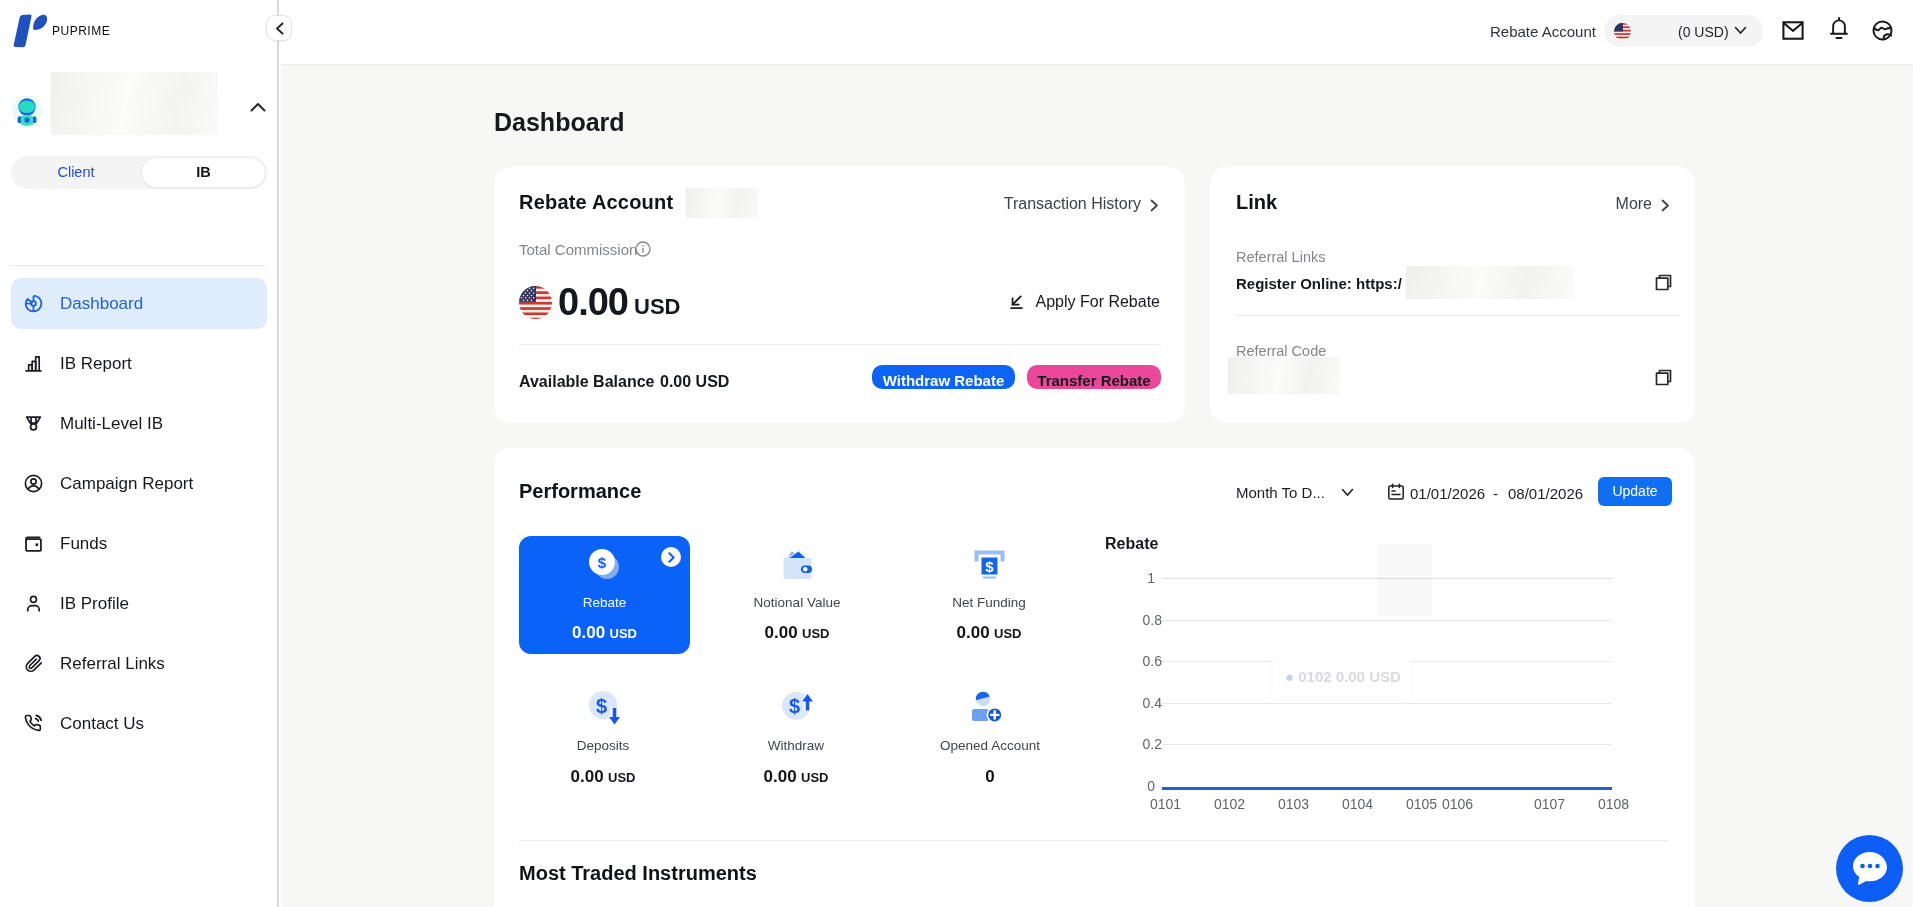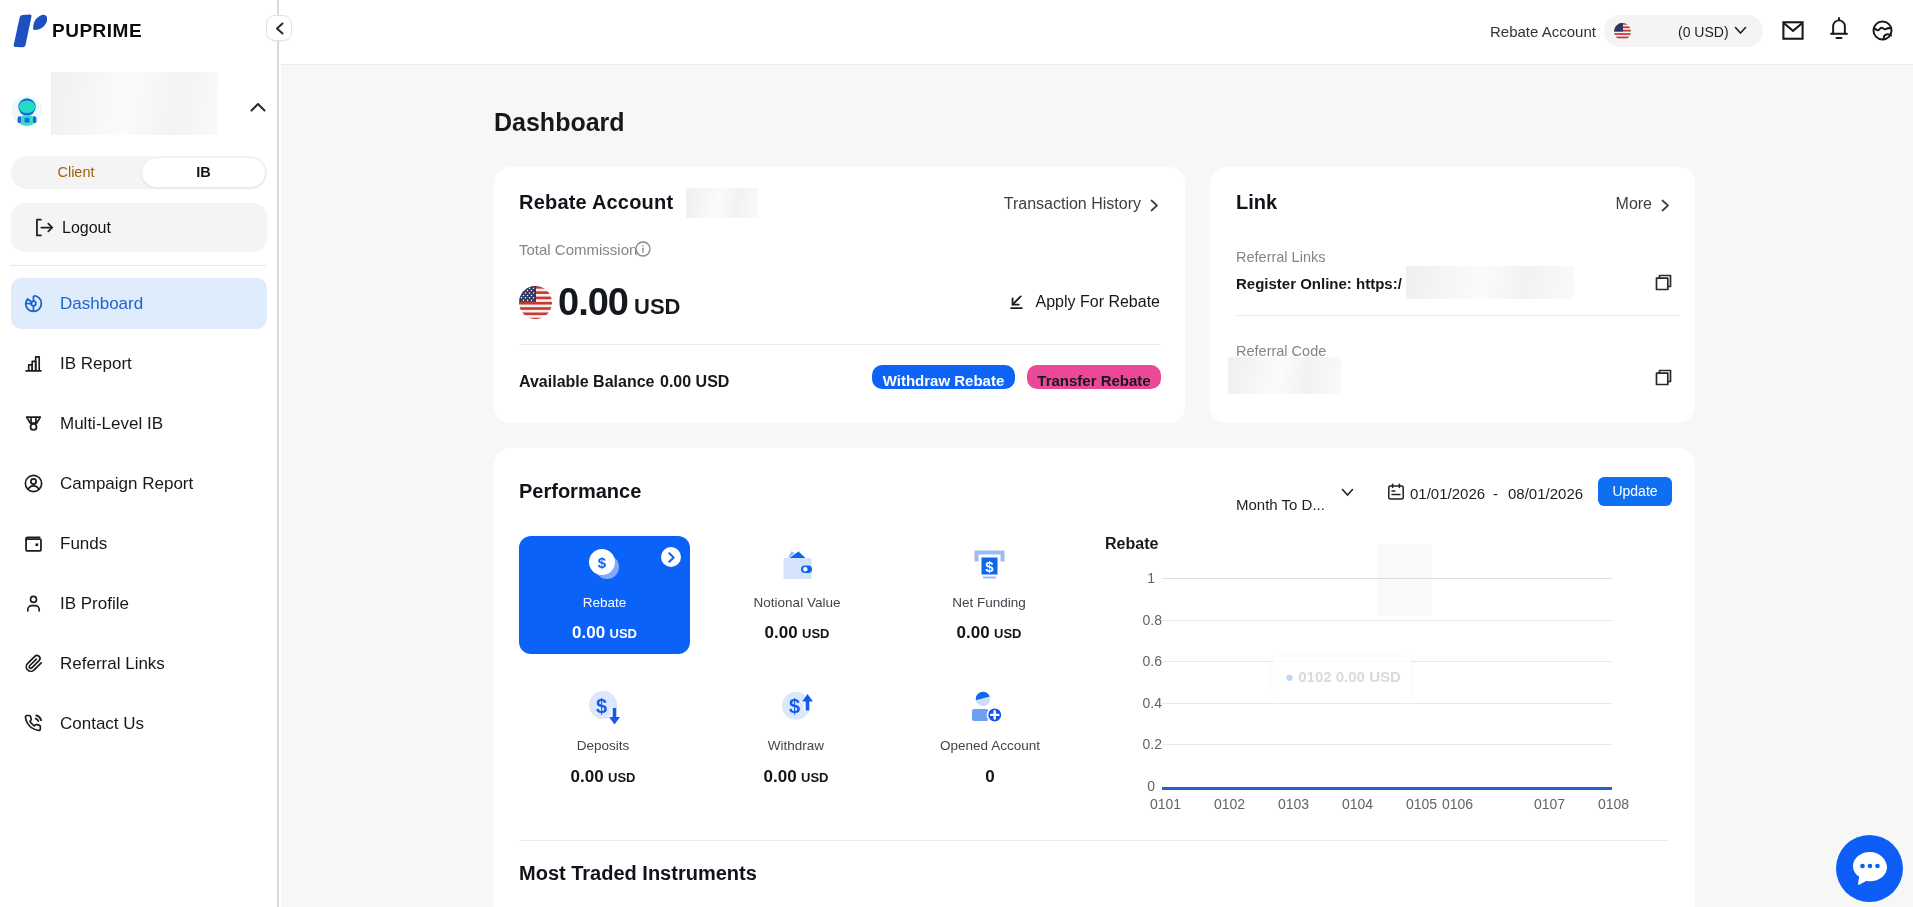--- a/index.html
+++ b/index.html
@@ -6,26 +6,26 @@
 html,body { width:1913px; height:907px; overflow:hidden; font-family:"Liberation Sans",sans-serif; background:#fff; color:#14181f; }
 .sidebar { position:absolute; left:0; top:0; width:279px; height:907px; background:#fff; border-right:2px solid #d8d8d8; z-index:5; }
 .collapse-btn { position:absolute; left:266px; top:15px; width:26px; height:26px; background:#fff; border:1px solid #e2e2e2; border-radius:9px; z-index:6; display:flex; align-items:center; justify-content:center; box-shadow:0 1px 2px rgba(0,0,0,.04); }
 .topbar { position:absolute; left:281px; top:0; width:1632px; height:64px; background:#fff; }
 .main { position:absolute; left:281px; top:64px; width:1632px; height:843px; background:#f7f7f6; overflow:hidden; }
 .main::before { content:""; position:absolute; left:0; top:0; width:100%; height:1px; background:#ececec; }
 .card { position:absolute; background:#fff; border-radius:16px; }
 .h1 { position:absolute; left:213px; top:44px; font-size:25px; font-weight:bold; color:#15181d; }
 
 .logo { position:absolute; left:13px; top:13px; display:flex; align-items:center; gap:5px; }
-.logo-text { font-size:19px; font-weight:bold; letter-spacing:0.5px; color:#0d0d0d; }
+.logo-text { font-size:12px; font-weight:normal; letter-spacing:0.5px; color:#0d0d0d; }
 .avatar { position:absolute; left:12px; top:96px; width:30px; height:30px; border-radius:50%; background:#dcf6f4; overflow:hidden; }
 .nameblur { position:absolute; left:51px; top:72px; width:167px; height:63px; background:linear-gradient(100deg,#f0f0ef,#fbfbfa 45%,#f3f3f2 75%,#fafaf9); }
 .chev-up { position:absolute; left:250px; top:102px; }
 .toggle { position:absolute; left:11px; top:156px; width:256px; height:33px; background:#f4f4f4; border-radius:17px; }
-.toggle .client { position:absolute; left:0; top:0; width:130px; height:33px; line-height:33px; text-align:center; color:#a16207; font-size:14.5px; }
+.toggle .client { position:absolute; left:0; top:0; width:130px; height:33px; line-height:33px; text-align:center; color:#1d4ed8; font-size:14.5px; }
 .toggle .ib { position:absolute; right:1px; top:1px; width:125px; height:31px; background:#fff; border:1px solid #ededed; border-radius:16px; line-height:29px; text-align:center; font-size:14.5px; font-weight:bold; color:#101215; box-shadow:0 1px 2px rgba(0,0,0,.05); }
 .logout { position:absolute; left:11px; top:203px; width:256px; height:49px; background:#f4f4f4; border-radius:14px; display:flex; align-items:center; padding-left:22px; gap:8px; font-size:16px; color:#131518; }
 .sep { position:absolute; left:10px; top:265px; width:256px; height:1px; background:#e7e7e7; }
 .menu { position:absolute; left:11px; top:278px; width:256px; }
 .mi { height:51px; margin-bottom:9px; display:flex; align-items:center; padding-left:12px; gap:16px; font-size:17px; color:#15181d; border-radius:10px; }
 .mi svg { flex:0 0 auto; }
 .mi.active { background:#dfecfb; color:#2065ce; }
 
 .tb-label { position:absolute; left:1209px; top:23px; font-size:15px; color:#30343b; }
 .tb-pill { position:absolute; left:1323px; top:15px; width:159px; height:32px; background:#f4f4f4; border-radius:16px; }
@@ -172,21 +172,21 @@
     <div class="glabel" style="left:26px;top:176px;">Referral Code</div>
     <div class="blurbox" style="left:18px;top:190px;width:113px;height:37px;"></div>
     <svg class="copyic" style="left:444px;top:201px" width="19" height="19" viewBox="0 0 19 19" fill="none" stroke="#26292e" stroke-width="1.7" stroke-linejoin="round">
         <rect x="2.5" y="5.2" width="11.3" height="11.3"></rect>
         <path d="M5.5 5.2V2.5h11v11h-2.7"></path>
       </svg>
   </div>
 
   <div class="card pc">
     <div style="position:absolute;left:25px;top:32px;font-size:20px;font-weight:bold;color:#101319;">Performance</div>
-    <div style="position:absolute;left:742px;top:36px;font-size:15px;color:#1b1e24;margin-top:12px;">Month To D...</div>
+    <div style="position:absolute;left:742px;top:36px;font-size:15px;color:#1b1e24;">Month To D...</div>
     <svg style="position:absolute;left:847px;top:40px" width="13" height="9" viewBox="0 0 13 9" fill="none" stroke="#222" stroke-width="1.6" stroke-linecap="round">
         <path d="M1.5 1.5 6.5 7 11.5 1.5"></path>
       </svg>
     <svg style="position:absolute;left:893px;top:35px" width="18" height="18" viewBox="0 0 18 18" fill="none" stroke="#1c1f24" stroke-width="1.5" stroke-linecap="round">
         <rect x="1.8" y="3" width="14.4" height="13" rx="1.5"></rect>
         <path d="M5.6 1.2v3.4"></path>
         <path d="M12.4 1.2v3.4"></path>
         <path d="M5 8h3"></path>
         <path d="M5 11.5h8"></path>
       </svg>
@@ -305,28 +305,20 @@
       </svg>
   </div>
   <div class="nameblur"></div>
   <svg class="chev-up" width="16" height="10" viewBox="0 0 16 10" fill="none" stroke="#25282e" stroke-width="2" stroke-linecap="round" stroke-linejoin="round">
       <path d="M1.5 8.5 8 2l6.5 6.5"></path>
     </svg>
   <div class="toggle">
       <div class="client">Client</div>
       <div class="ib">IB</div>
     </div>
-  <div class="logout">
-    <svg width="21" height="21" viewBox="0 0 24 24" fill="none" stroke="#191c21" stroke-width="2" stroke-linecap="round" stroke-linejoin="round">
-        <path d="M9 3H4.5v18H9"></path>
-        <path d="M9.5 12h12"></path>
-        <path d="M17.5 7.5 22 12l-4.5 4.5"></path>
-      </svg>
-    <span>Logout</span>
-  </div>
   <div class="sep"></div>
   <div class="menu">
     <div class="mi active">
       <svg width="21" height="21" viewBox="0 0 24 24" fill="none" stroke="#2065ce" stroke-width="2.1" stroke-linejoin="round">
           <path d="M12 3a9 9 0 1 1-9 9"></path>
           <path d="M12 3.4v5.9"></path>
           <path d="M12 14.7V21"></path>
           <circle cx="12" cy="12" r="2.7"></circle>
           <path d="M10.2 10.6 5.2 6.9a8.9 8.9 0 0 0-1.9 5l6.2.3z"></path>
         </svg>

